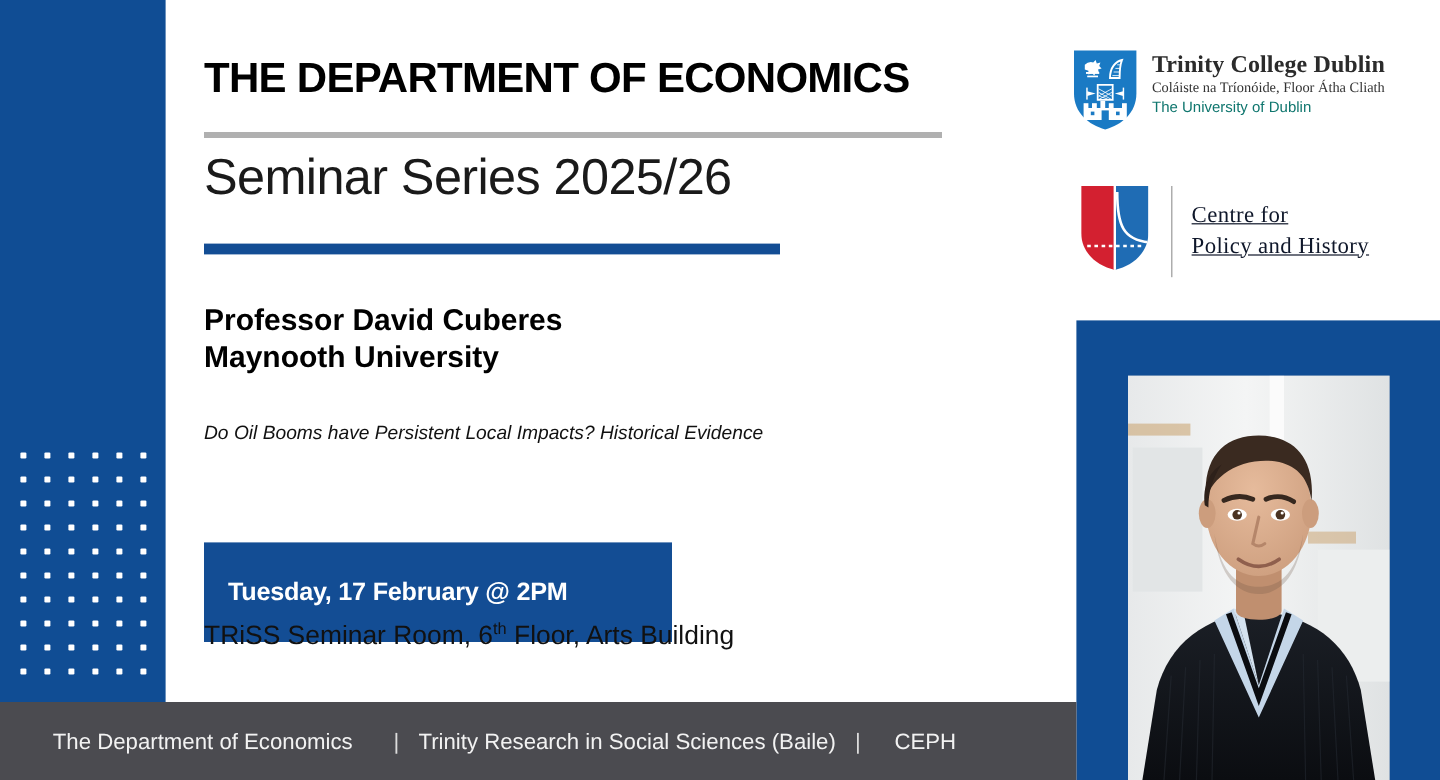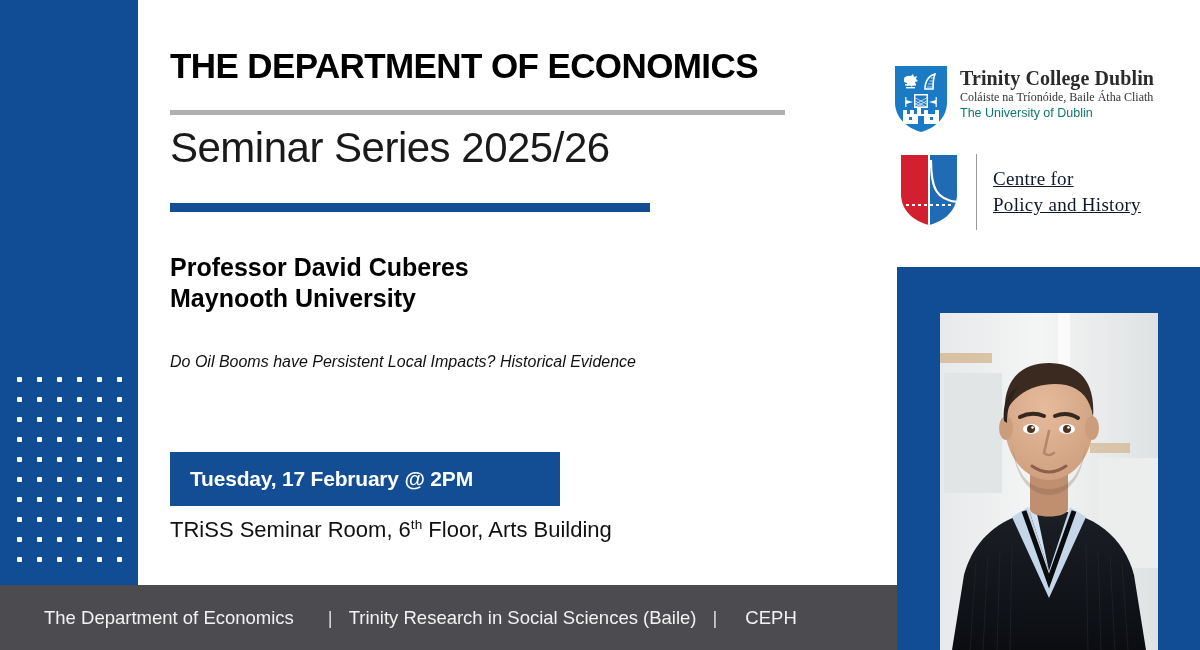--- a/index.html
+++ b/index.html
@@ -106,21 +106,21 @@
     font-size: 16px;
     font-style: italic;
     color: #111111;
     line-height: 34px;
   }
   .date-banner {
     position: absolute;
     left: 0;
     top: 452px;
     width: 390px;
-    height: 54px;
+    height: 83px;
     background: #134d94;
     display: flex;
     align-items: center;
   }
   .date-banner span {
     color: #ffffff;
     font-size: 21px;
     font-weight: bold;
     padding-left: 20px;
     letter-spacing: -0.2px;
@@ -140,21 +140,20 @@
   }
 
   
   .tcd-logo {
     position: absolute;
     left: 893px;
     top: 40px;
     display: flex;
     align-items: flex-start;
     gap: 11px;
-    margin-top: 24px;
   }
   .tcd-shield { flex: 0 0 auto; }
   .tcd-text { padding-top: 3px; }
   .tcd-line1 {
     font-family: "Liberation Serif", serif;
     font-size: 20px;
     font-weight: bold;
     color: #2b2b2b;
     line-height: 22px;
     letter-spacing: 0.1px;
@@ -382,21 +381,21 @@
         </g>
         <g fill="#1a7ac4">
           <rect x="25" y="52" width="6" height="8"></rect>
           <rect x="16" y="53" width="3" height="3"></rect>
           <rect x="37" y="53" width="3" height="3"></rect>
         </g>
       </svg>
     </div>
     <div class="tcd-text">
       <div class="tcd-line1">Trinity College Dublin</div>
-      <div class="tcd-line2">Coláiste na Tríonóide, Baile Átha Cliath</div>
+      <div class="tcd-line2">Coláiste na Tríonóide, Floor Átha Cliath</div>
       <div class="tcd-line3">The University of Dublin</div>
     </div>
   </div>
 
   <div class="ceph-logo">
     <div>
       <svg width="62" height="76" viewBox="0 0 62 76">
         <defs>
           <clipPath id="ceph-clip">
             <path d="M3 3 H59 V42 C59 58 47 69 31 73 C15 69 3 58 3 42 Z"></path>

